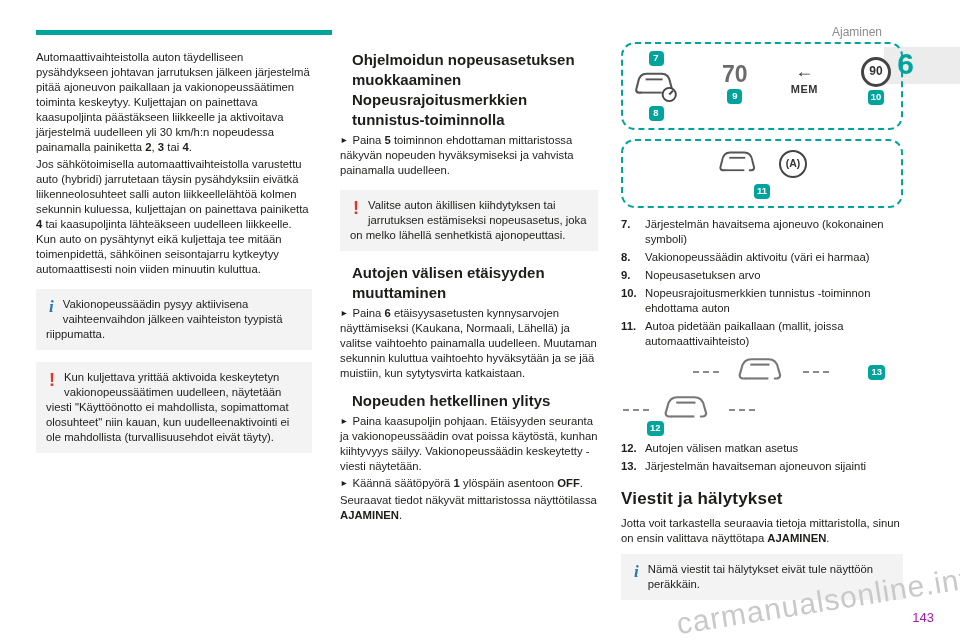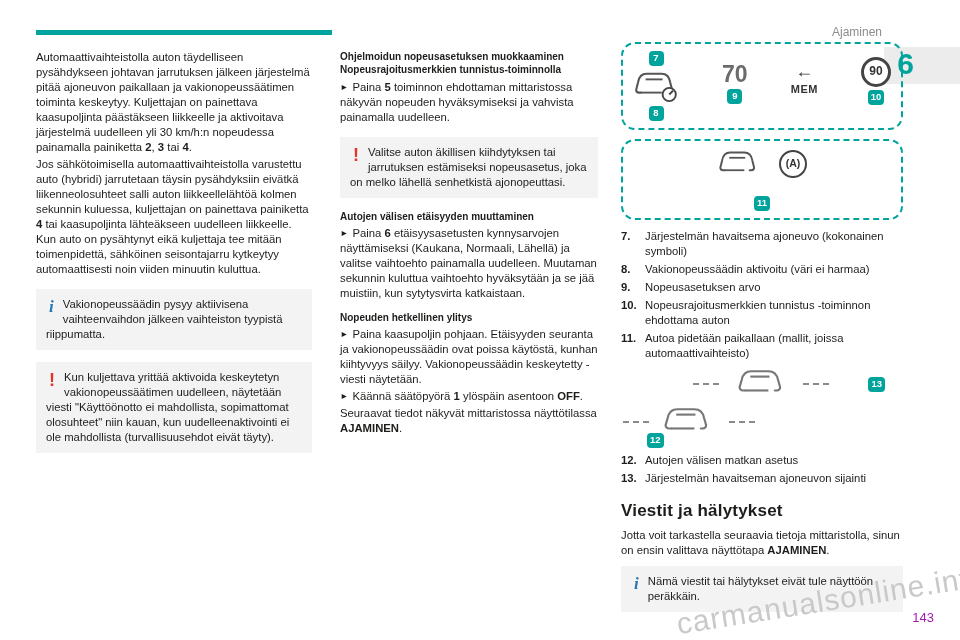--- a/index.html
+++ b/index.html
@@ -12,21 +12,21 @@
   .hdr-label { position:absolute; top:25px; right:78px; font-size:12px; color:#8d8d8d; }
   .chapter-band { position:absolute; top:47px; right:0; width:76px; height:37px; background:#ececec; }
   .chapter-num { position:absolute; top:44px; right:46px; font-size:30px; font-weight:bold; color:#00a49d; }
 
   .col { position:absolute; }
   .col-left   { left:36px;  top:50px; width:276px; }
   .col-middle { left:340px; top:50px; width:258px; }
   .col-right  { left:621px; top:42px; width:282px; }
 
   p.para { margin:0 0 2px 0; }
-  .subhead { font-weight:bold; font-size:10px; margin:10px 0 3px 0; }
+  .subhead { font-weight:bold; font-size:15px; margin:10px 0 3px 12px; }
   .bighead { font-weight:bold; font-size:17px; margin:14px 0 5px 0; letter-spacing:.2px; }
   .arr { font-size:8.5px; margin-right:4px; position:relative; top:-1px; }
 
   .box { background:#f3f3f3; padding:8px 10px; margin:12px 0; }
   .box .bicon { float:left; font-weight:bold; font-size:17px; line-height:1; margin:1px 9px 3px 3px; }
   .box.info .bicon { color:#2878b4; font-family:"Liberation Serif", serif; font-style:italic; }
   .box.warn .bicon { color:#e6332a; font-size:18px; }
 
   
   .diag { border:2px dashed #00a49d; border-radius:14px; padding:7px 10px; margin:0 0 9px 0; }
@@ -141,21 +141,21 @@
 
     <div class="diag d2">
       <div class="d2row">
         <svg width="44" height="32" viewBox="0 0 48 36">
           <path d="M8 25 h-2 a3 3 0 0 1 -3 -3 l2 -8 c1 -6 4 -9 9 -9 h16 c5 0 8 3 9 9 l2 8 a3 3 0 0 1 -3 3 h-2" fill="none" stroke="#555" stroke-width="2.2" stroke-linecap="round"></path>
           <path d="M13 11 h18" stroke="#555" stroke-width="2"></path>
           <path d="M8 25 h22" stroke="#555" stroke-width="2"></path>
         </svg>
         <span class="ahold">(A)</span>
       </div>
-      <span class="badge" style="margin-top:16px">11</span>
+      <span class="badge" style="margin-top:4px">11</span>
     </div>
 
     <div class="numbered-list">
       <div class="li">
           <span class="num">7.</span>
           <span class="txt">Järjestelmän havaitsema ajoneuvo (kokonainen symboli)</span>
         </div>
       <div class="li">
           <span class="num">8.</span>
           <span class="txt">Vakionopeussäädin aktivoitu (väri ei harmaa)</span>

